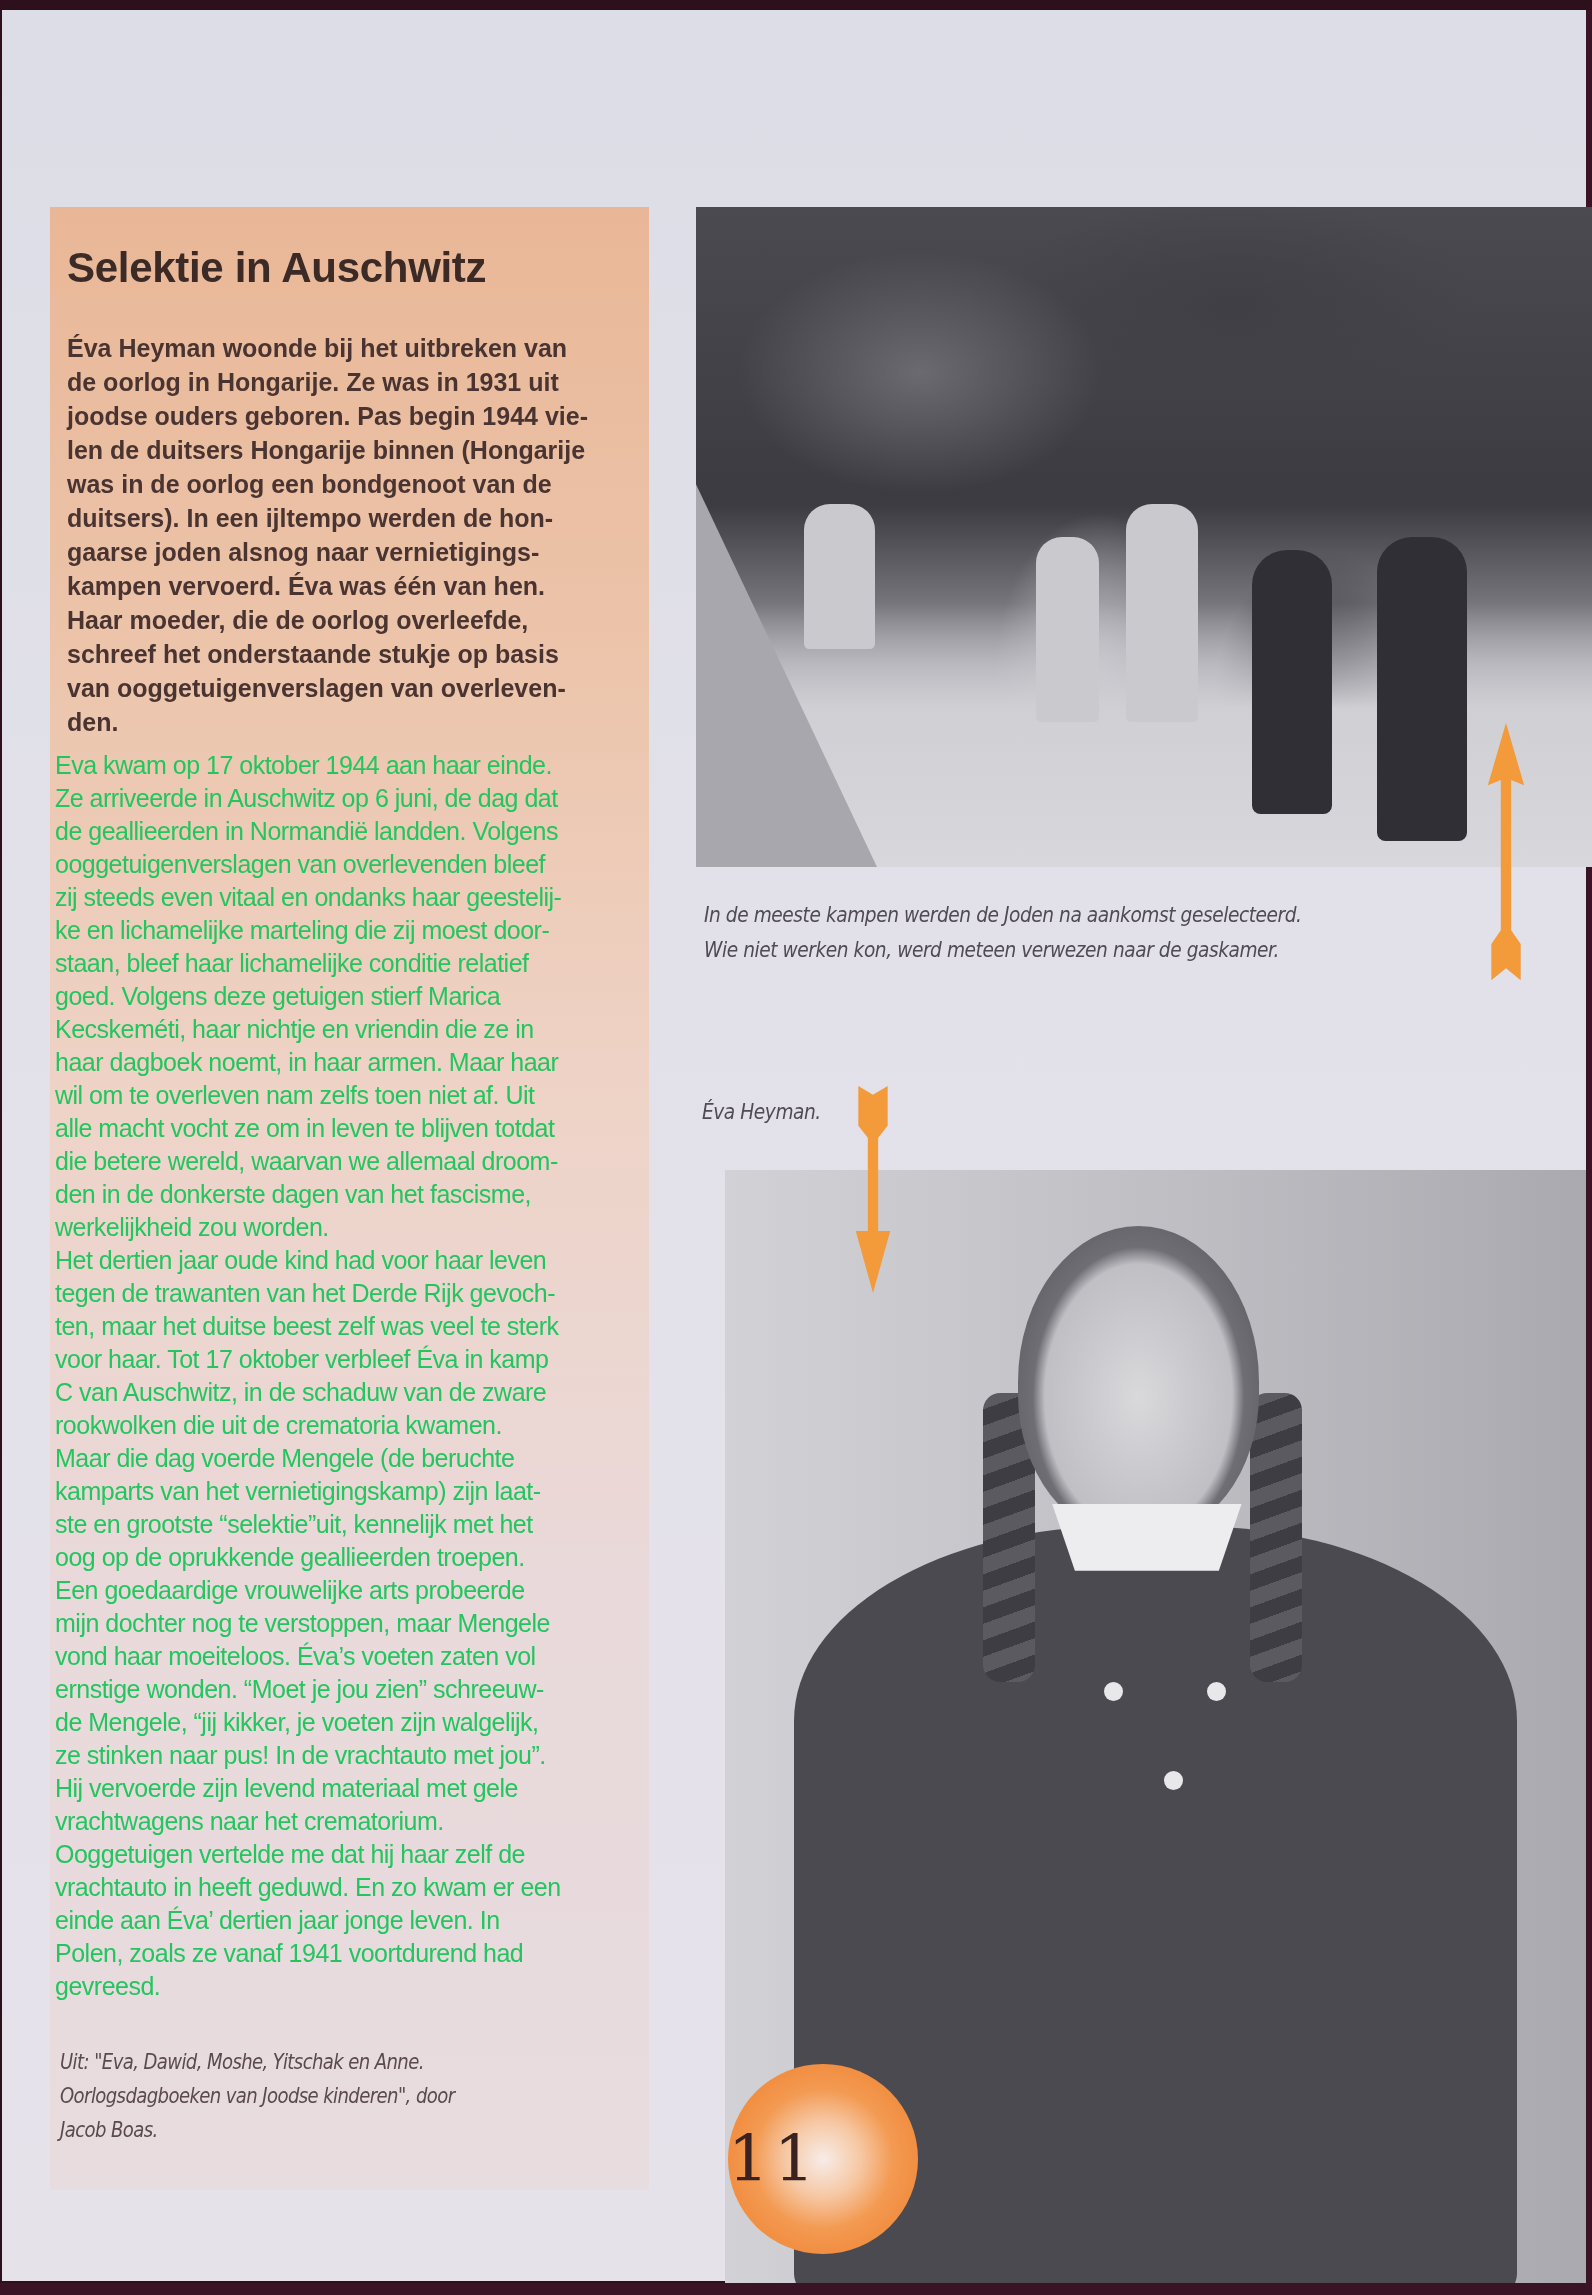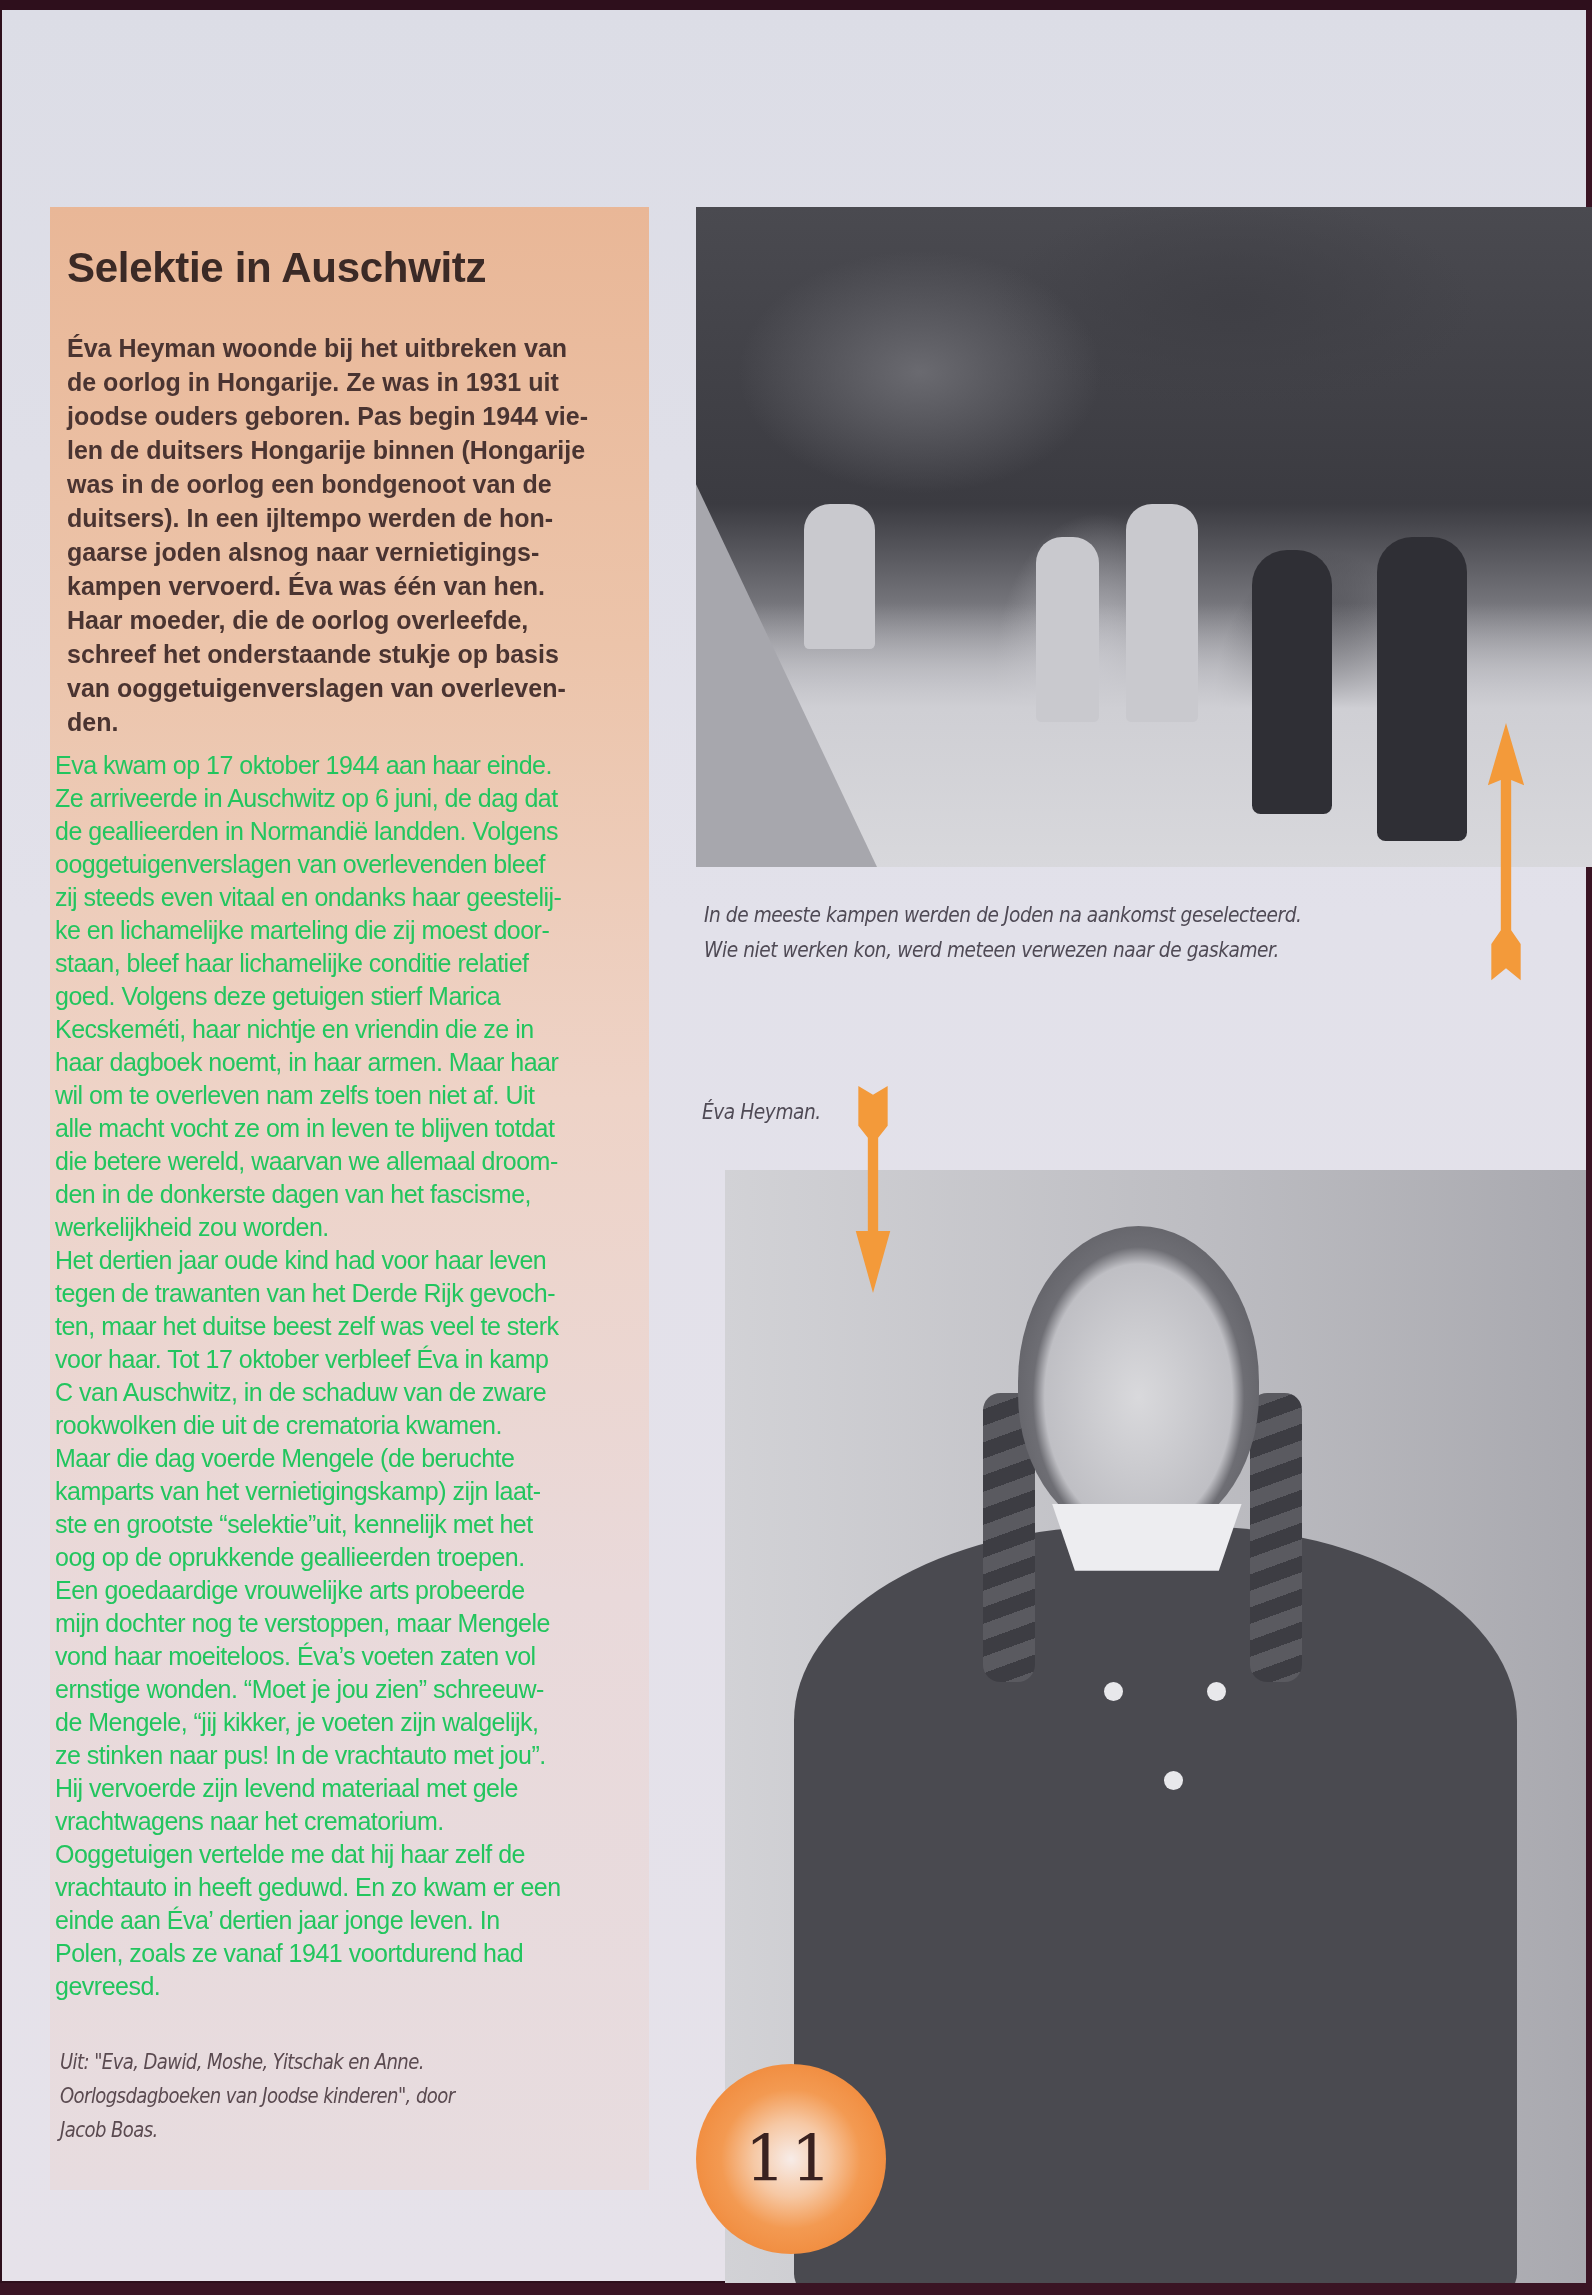--- a/index.html
+++ b/index.html
@@ -98,24 +98,24 @@
   .caption {
     position: absolute; margin: 0;
     font-family: "DejaVu Sans", sans-serif; font-style: italic;
     font-size: 21.6px; line-height: 35px; color: #4f4a55; white-space: pre-line;
     transform: scaleX(0.86); transform-origin: left top; letter-spacing: -0.5px;
   }
   .caption-selection { left: 704px; top: 897px; width: 949px; }
   .caption-portrait { left: 702px; top: 1094px; width: 173px; }
   .arrow { position: absolute; }
   .page-number {
-    position: absolute; left: 696px; top: 2064px; width: 190px; height: 190px;
+    position: absolute; left: 728px; top: 2064px; width: 190px; height: 190px;
     border-radius: 50%;
     background: radial-gradient(circle at 50% 50%, #f7ece8 0%, #f6c8a4 28%, #f39a52 52%, #ee7c28 100%);
-    display: flex; align-items: center; justify-content: center;
+    display: flex; align-items: center; 
   }
   .page-number span {
     font-family: "DejaVu Serif", serif; font-size: 64px; color: #3a2220; letter-spacing: 5.2px;
   }
 </style>
 </head>
 <body>
 
 <div class="page"></div>
 <div class="page-edge-right"></div>

